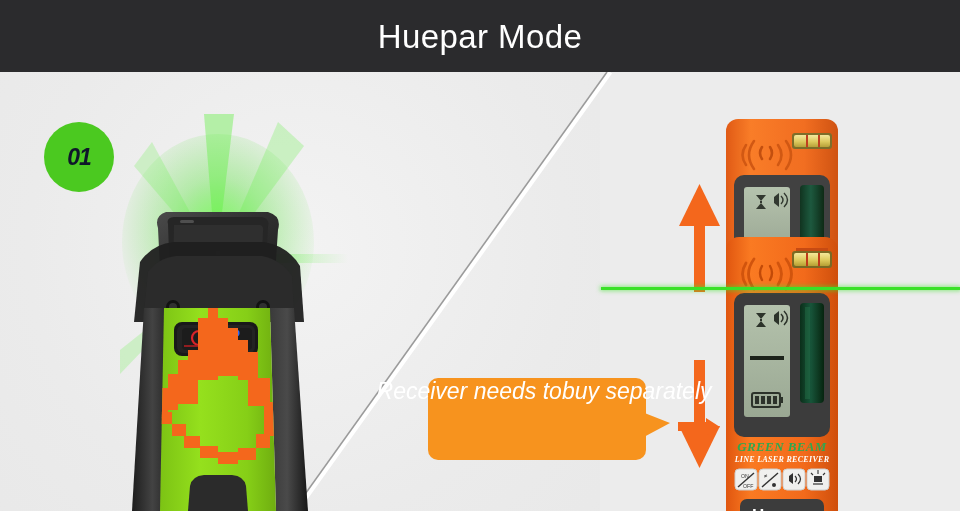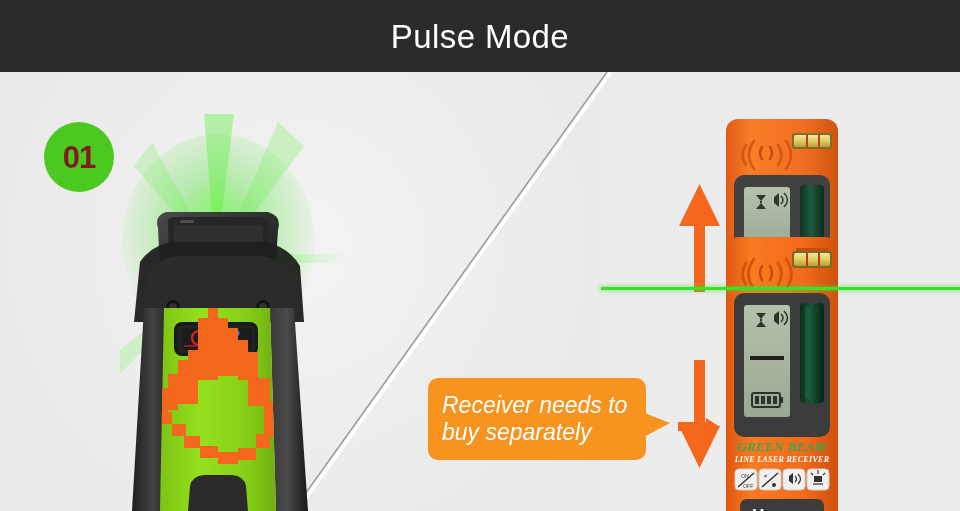--- a/index.html
+++ b/index.html
@@ -69,22 +69,23 @@
     position: absolute;
     width: 70px; height: 70px;
     border-radius: 50%;
     background: #4bc920;
     display: flex;
     align-items: center;
     justify-content: center;
     z-index: 12;
   }
   .badge span {
-    color: #7f1d1d;
-    font-size: 31px;
+    color: #0f172a;
+    font-size: 23px;
+    font-style: italic;
     font-weight: 700;
     letter-spacing: -1px;
     line-height: 1;
   }
   #badge-01 { left: 44px; top: 50px; }
   #badge-02 { left: 582px; top: 48px; }
 
   
   .laser-wrap {
     position: absolute;
@@ -126,23 +127,24 @@
     width: 236px; height: 82px;
     z-index: 14;
   }
   .callout-box {
     position: absolute;
     left: 0; top: 0;
     width: 218px; height: 82px;
     background: #f7931e;
     border-radius: 10px;
     display: flex;
-    flex-direction: column;
+    flex-direction: row;
     justify-content: center;
     padding: 0 0 0 14px;
+    text-align: right;
   }
   .callout-line {
     color: #ffffff;
     font-size: 23px;
     font-style: italic;
     font-weight: 400;
     line-height: 1.18;
     white-space: nowrap;
   }
   .callout-tail {
@@ -157,21 +159,21 @@
     width: 42px; height: 18px;
     z-index: 13;
   }
 </style>
 </head>
 <body>
 
 <div class="page">
 
   <div class="header">
-    <div class="header-title">Pulse Mode</div>
+    <div class="header-title">Huepar Mode</div>
   </div>
 
   <div class="stage">
 
     <div class="stage-left-bg"></div>
     <div class="stage-right-bg"></div>
 
     <svg class="divider" viewBox="0 0 960 439">
       <line x1="610" y1="0" x2="296" y2="439" stroke="#ffffff" stroke-width="5"></line>
       <line x1="607" y1="0" x2="293" y2="439" stroke="#9b9b9b" stroke-width="1.6"></line>

